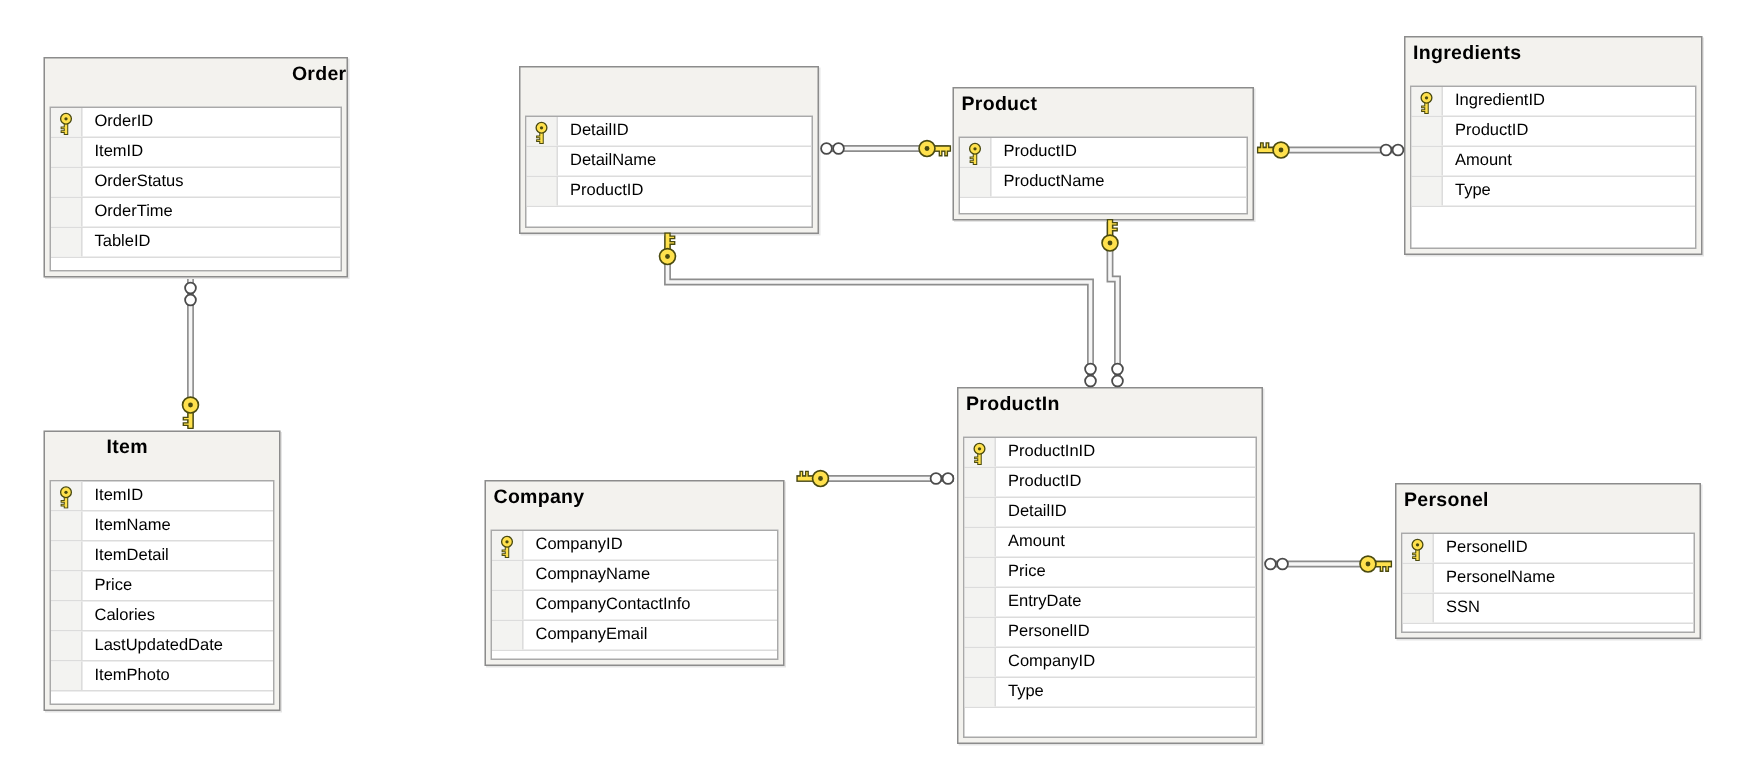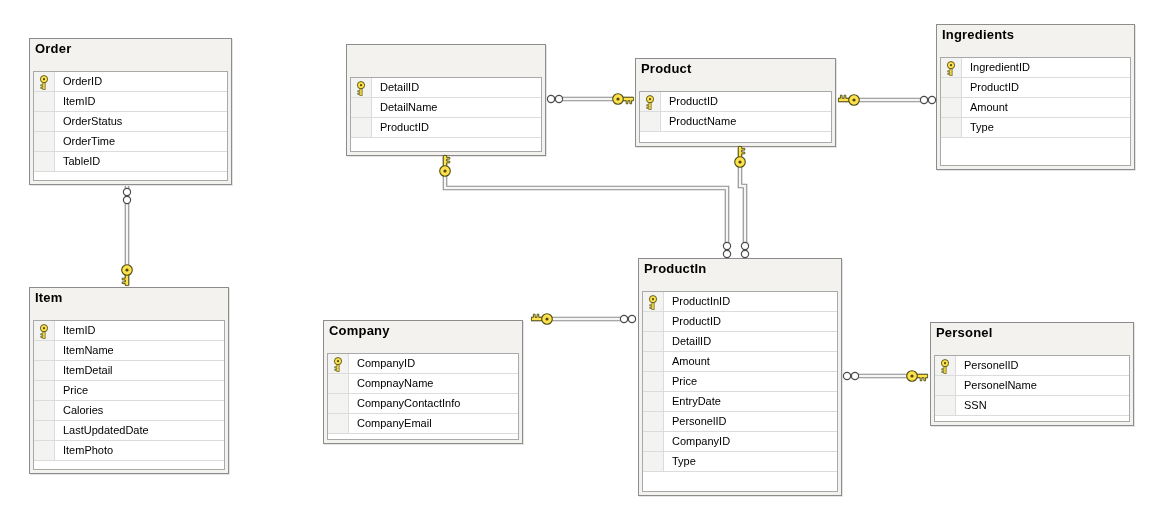--- a/index.html
+++ b/index.html
@@ -27,21 +27,21 @@
     display:flex;align-items:center;justify-content:center;box-sizing:border-box;
   }
   .cname{font-size:11px;line-height:19px;padding-left:8px;color:#000;white-space:nowrap;}
   #connector-layer{position:absolute;left:0;top:0;pointer-events:none;}
   #connector-layer g.rel{pointer-events:visiblePainted;}
 </style>
 </head>
 <body>
 
 <div id="canvas" style="background: rgb(255, 255, 255);">
-    <div class="tbl" style="left: 29px; top: 38px; width: 203px; height: 147px;">
+    <div class="tbl" style="left: 29px; top: 38px; width: 203px; height: 147px; text-align: right;">
       <div class="tbl-title">Order</div>
       <div class="tbl-grid">
         <div class="row">
           <div class="gutter">
             <svg width="12" height="16" viewBox="-6 -5.5 12 17">
               <g transform="rotate(90) scale(0.72)">
                 <path d="M4,-1.7 L15.6,-1.7 L15.6,1.7 L13.6,1.7 L13.6,4.8 L11.9,4.8 L11.9,1.7 L9.9,1.7 L9.9,4.8 L8.2,4.8 L8.2,1.7 L4,1.7 Z" fill="#ffe14d" stroke="#4a4a10" stroke-width="1"></path>
                 <circle r="5.3" fill="#ffe14d" stroke="#4a4a10" stroke-width="1.3"></circle>
                 <circle r="1.6" fill="#4a4a10"></circle>
               </g>
@@ -60,21 +60,21 @@
         <div class="row">
           <div class="gutter"></div>
           <div class="cname">OrderTime</div>
         </div>
         <div class="row">
           <div class="gutter"></div>
           <div class="cname">TableID</div>
         </div>
       </div>
     </div>
-    <div class="tbl" style="left: 29px; top: 287px; width: 200px; height: 187px;">
+    <div class="tbl" style="left: 29px; top: 287px; width: 158px; height: 187px; padding-left: 36px;">
       <div class="tbl-title">Item</div>
       <div class="tbl-grid">
         <div class="row">
           <div class="gutter">
             <svg width="12" height="16" viewBox="-6 -5.5 12 17">
               <g transform="rotate(90) scale(0.72)">
                 <path d="M4,-1.7 L15.6,-1.7 L15.6,1.7 L13.6,1.7 L13.6,4.8 L11.9,4.8 L11.9,1.7 L9.9,1.7 L9.9,4.8 L8.2,4.8 L8.2,1.7 L4,1.7 Z" fill="#ffe14d" stroke="#4a4a10" stroke-width="1"></path>
                 <circle r="5.3" fill="#ffe14d" stroke="#4a4a10" stroke-width="1.3"></circle>
                 <circle r="1.6" fill="#4a4a10"></circle>
               </g>

